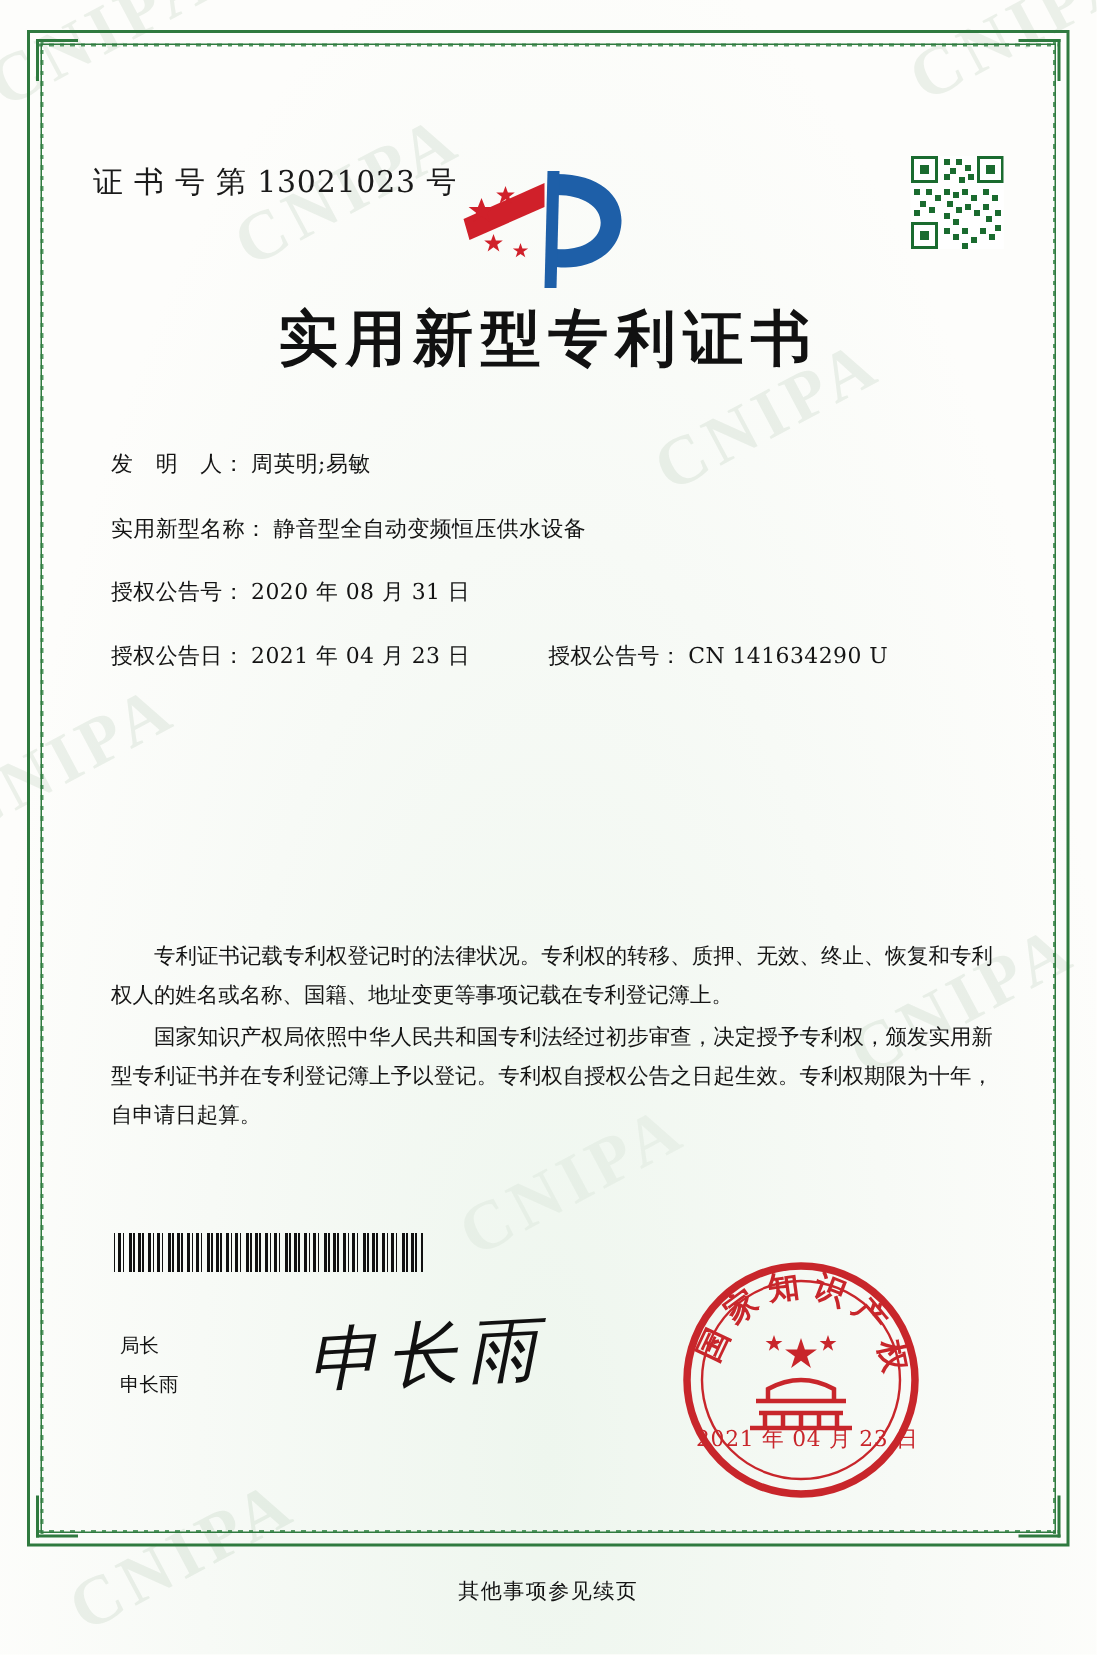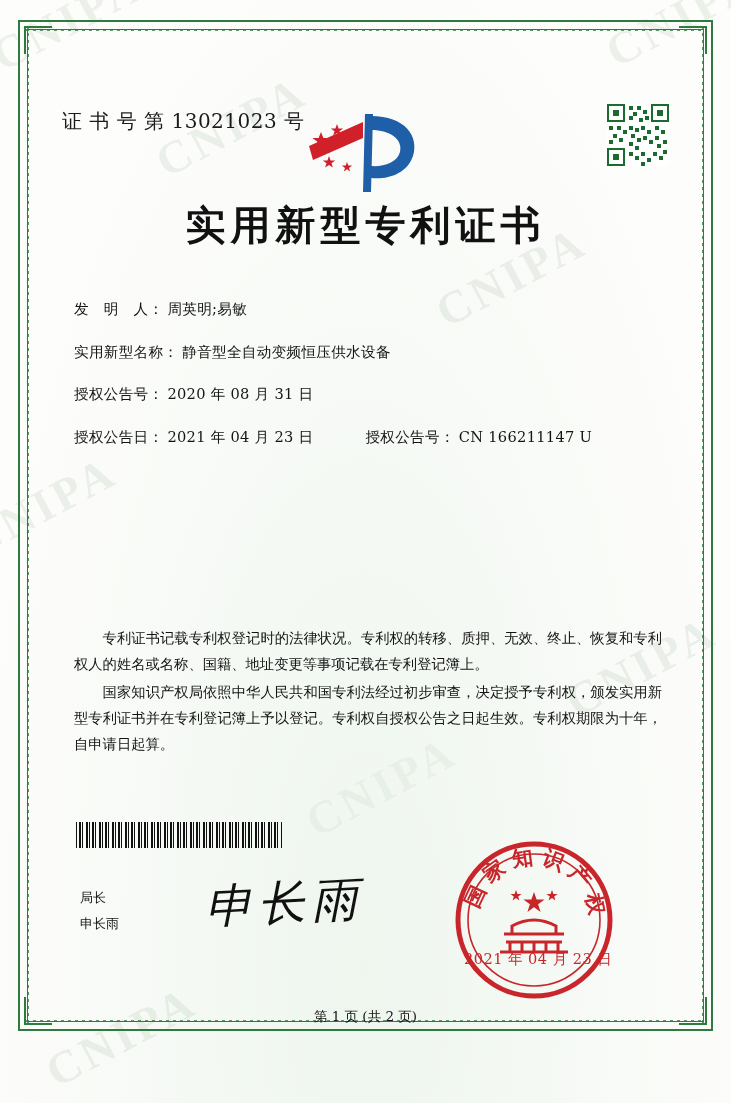--- a/index.html
+++ b/index.html
@@ -306,21 +306,21 @@
       <span class="val">静音型全自动变频恒压供水设备</span>
     </div>
     <div class="row">
       <span class="lbl">授权公告号：</span>
       <span class="val">2020 年 08 月 31 日</span>
     </div>
     <div class="row two-col">
       <span class="lbl">授权公告日：</span>
       <span class="val">2021 年 04 月 23 日</span>
       <span class="lbl2">授权公告号：</span>
-      <span class="val">CN 166211147 U</span>
+      <span class="val">CN 141634290 U</span>
     </div>
   </div>
 
   <div class="paras">
     <p>专利证书记载专利权登记时的法律状况。专利权的转移、质押、无效、终止、恢复和专利权人的姓名或名称、国籍、地址变更等事项记载在专利登记簿上。</p>
     <p>国家知识产权局依照中华人民共和国专利法经过初步审查，决定授予专利权，颁发实用新型专利证书并在专利登记簿上予以登记。专利权自授权公告之日起生效。专利权期限为十年，自申请日起算。</p>
   </div>
 
   <div class="barcode"></div>
 
@@ -351,15 +351,15 @@
       <defs>
         <path id="sealArcTop" d="M 90 90 m -56 0 a 56 56 0 1 1 112 0" fill="none"></path>
       </defs>
       <text font-family="DejaVu Serif, serif" font-size="21" font-weight="bold" fill="#c8262b" letter-spacing="7">
         <textPath href="#sealArcTop" startOffset="6%">国家知识产权局</textPath>
       </text>
     </svg>
   </div>
   <div class="seal-date">2021 年 04 月 23 日</div>
 
-  <div class="page-num">第 1 页 (共 2 页)</div>
+  <div class="footnote">其他事项参见续页</div>
 
 </div>
 
 </body></html>

